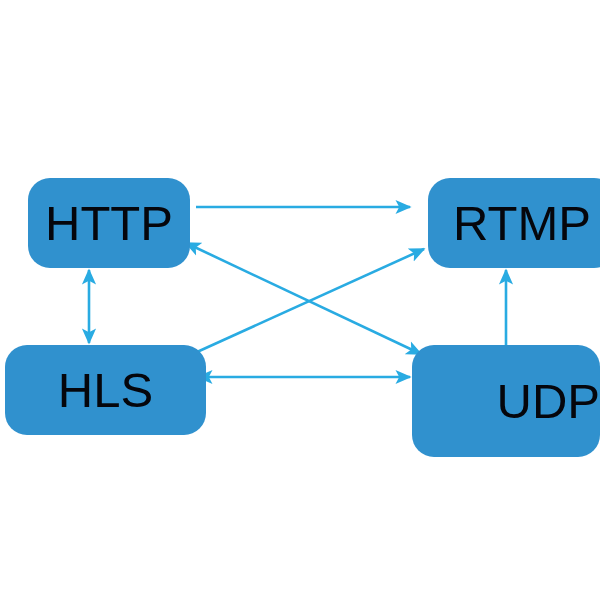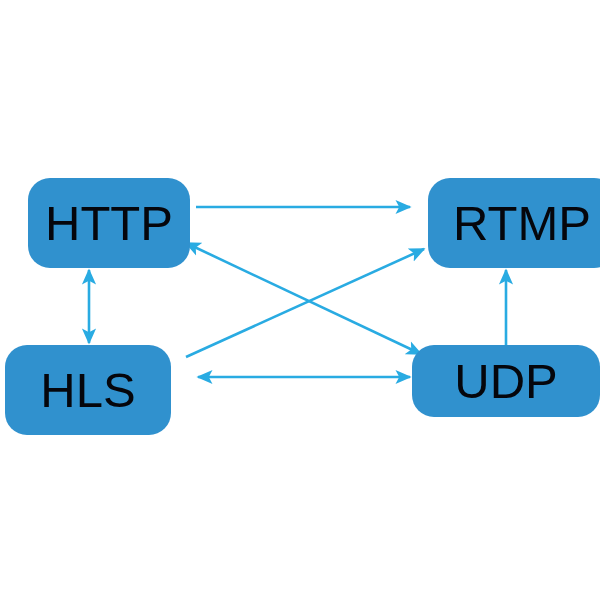--- a/index.html
+++ b/index.html
@@ -42,22 +42,22 @@
     font-family: "Liberation Sans", sans-serif;
     font-size: 49px;
     line-height: 1;
     font-weight: 400;
     letter-spacing: 0px;
     white-space: nowrap;
     user-select: none;
   }
   #node-http  { left: 5px;   top: 178px; width: 162px; height: 90px; margin-left: 23px; }
   #node-rtmp  { left: 412px; top: 178px; width: 188px; height: 90px; margin-left: 16px; }
-  #node-hls   { left: 5px;   top: 345px; width: 166px; height: 90px; }
-  #node-udp   { left: 412px; top: 345px; width: 188px; height: 72px; }
+  #node-hls   { left: 5px;   top: 345px; width: 201px; height: 90px; }
+  #node-udp   { left: 412px; top: 345px; width: 188px; height: 112px; justify-content: flex-end; }
 </style>
 </head>
 <body>
 
 <div id="diagram-canvas">
 
   <svg id="edge-layer" viewBox="0 0 600 600" width="600" height="600" xmlns="http://www.w3.org/2000/svg">
     <defs>
       <marker id="arrow-end" viewBox="0 0 10 10" refX="9" refY="5" markerWidth="6.2" markerHeight="6.2" orient="auto-start-reverse">
         <path d="M 0 0.6 L 10 5 L 0 9.4 L 2.3 5 Z" fill="#29ABE2"></path>

